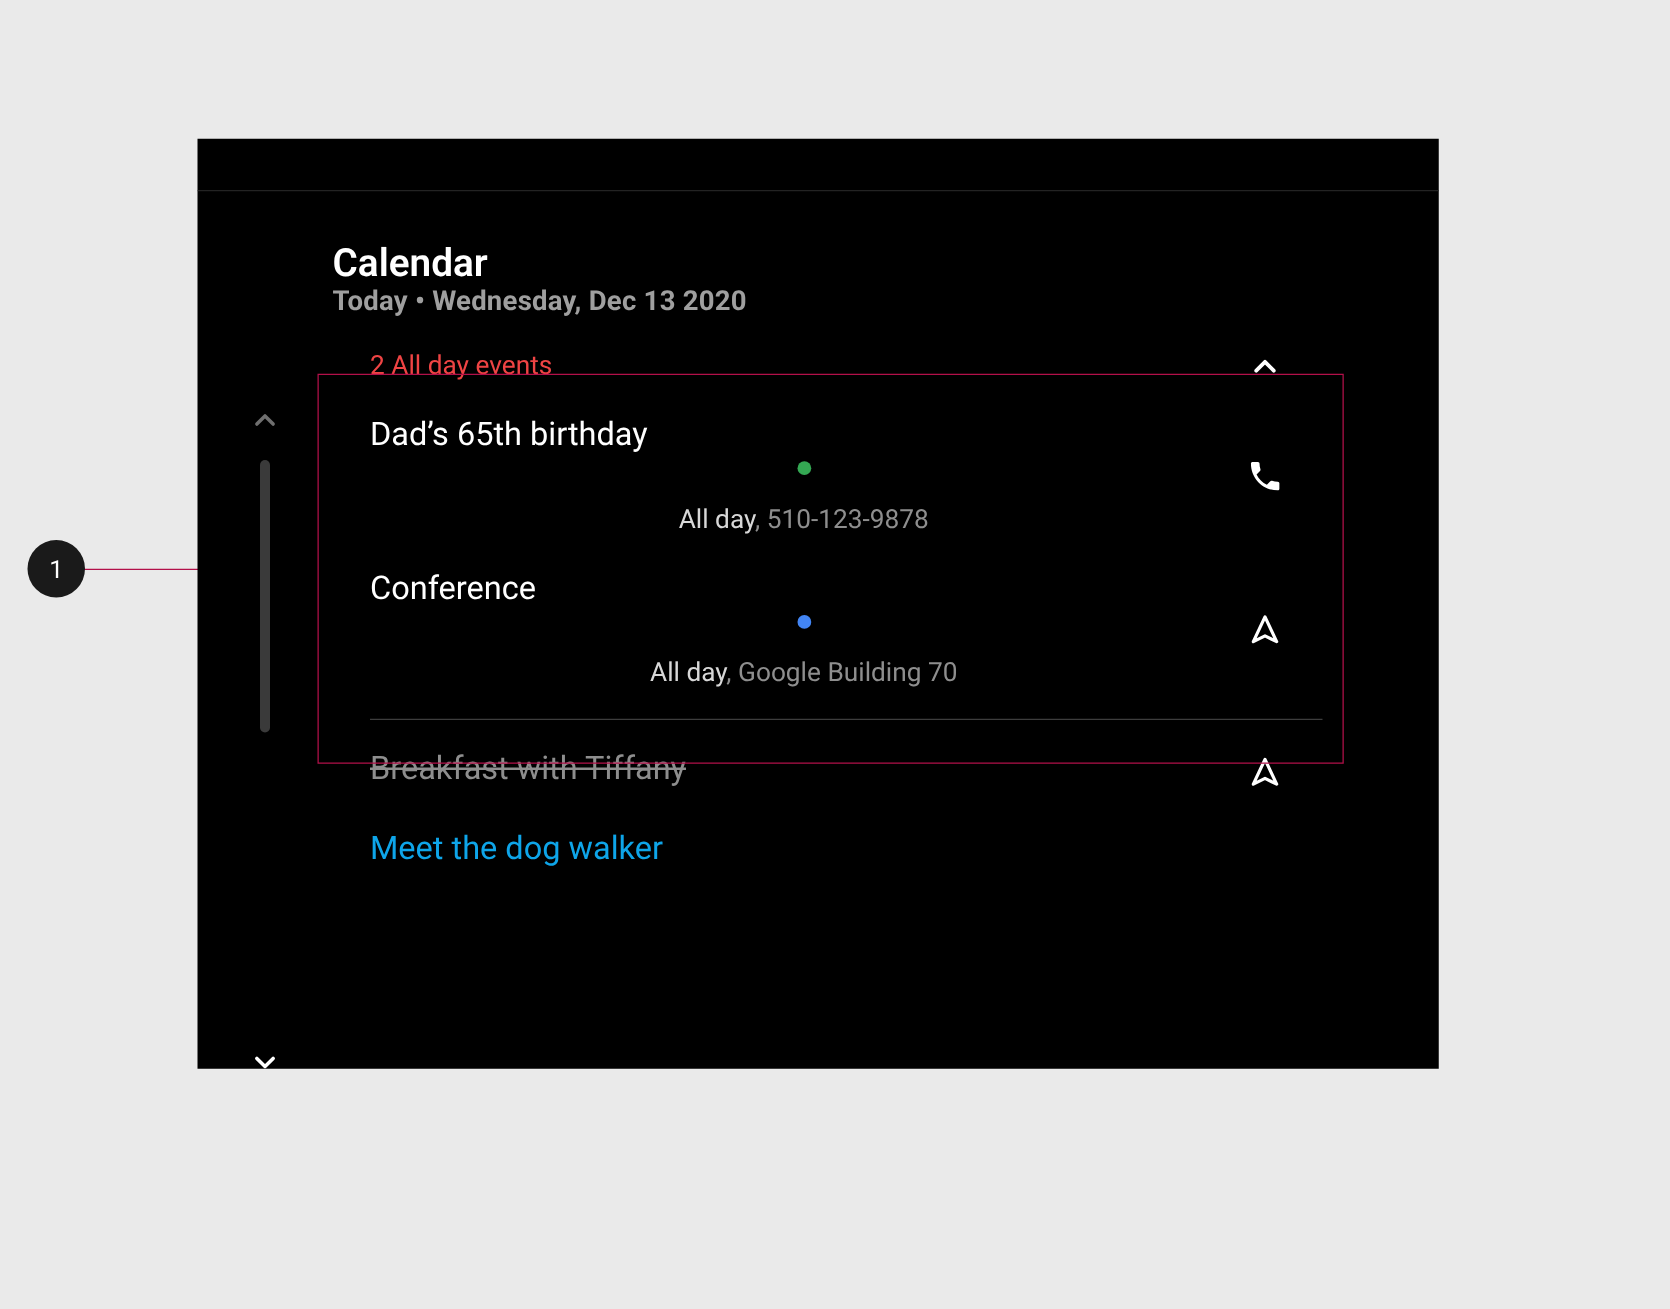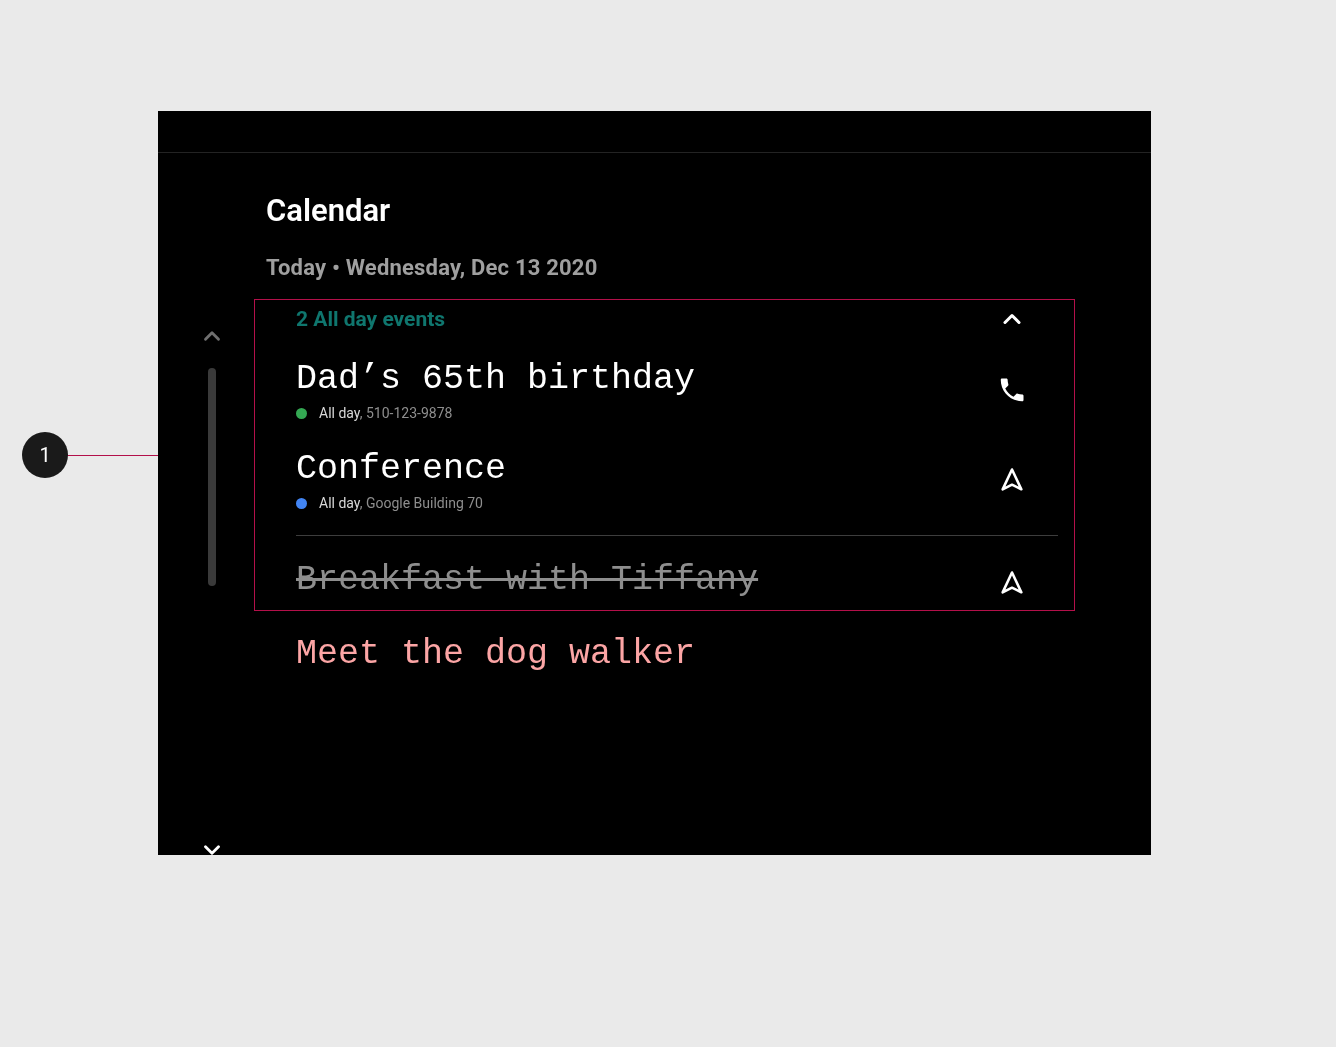--- a/index.html
+++ b/index.html
@@ -45,21 +45,20 @@
     position: relative;
     padding-left: 108px;
     padding-right: 0;
   }
 
   .app-title {
     color: #fff;
     font-size: 31px;
     font-weight: 600;
     margin-top: 39px;
-    margin-bottom: 26px;
   }
 
   .date-line {
     color: #9f9f9f;
     font-size: 22px;
     font-weight: 700;
     margin-bottom: 13px;
     letter-spacing: 0.2px;
   }
 
@@ -103,33 +102,34 @@
   .row .main { flex: 1; min-width:0; }
   .row .action {
     width: 44px; display:flex; justify-content:center; color:#fff;
   }
 
   .section-header {
     display:flex; align-items:center;
     padding: 12px 24px 12px 30px; width:792px;
   }
   .section-header .label {
-    color:#0f766e; font-size:21px; font-weight:700;
+    color:#ef4444; font-size:21px; font-weight:400;
   }
   .section-header .action { margin-left:auto; color:#fff; width:44px; display:flex; justify-content:center;}
 
   .evt-title {
-    color:#fff; font-size:35px; font-weight:400; margin-bottom:6px;font-family:Liberation Mono, monospace;
+    color:#fff; font-size:26px; font-weight:400; margin-bottom:6px;
   }
   .evt-title.strike { text-decoration: line-through; color:#8e8e8e; }
-  .evt-title.dim { color:#fca5a5; }
+  .evt-title.dim { color:#0ea5e9; }
 
   .evt-sub {
-    display:flex; align-items:center; gap:12px;
-    font-size:14px;
+    display:flex; align-items:center; gap:24px;
+    font-size:21px;
+    flex-direction:column;
   }
   .dot {
     width:11px; height:11px; border-radius:50%;
     flex:none;
   }
   .dot.outline {
     width:11px; height:11px; border-radius:50%;
     background:transparent; border:2.5px solid;
   }
   .sub-time { color:#d8d8d8; }

